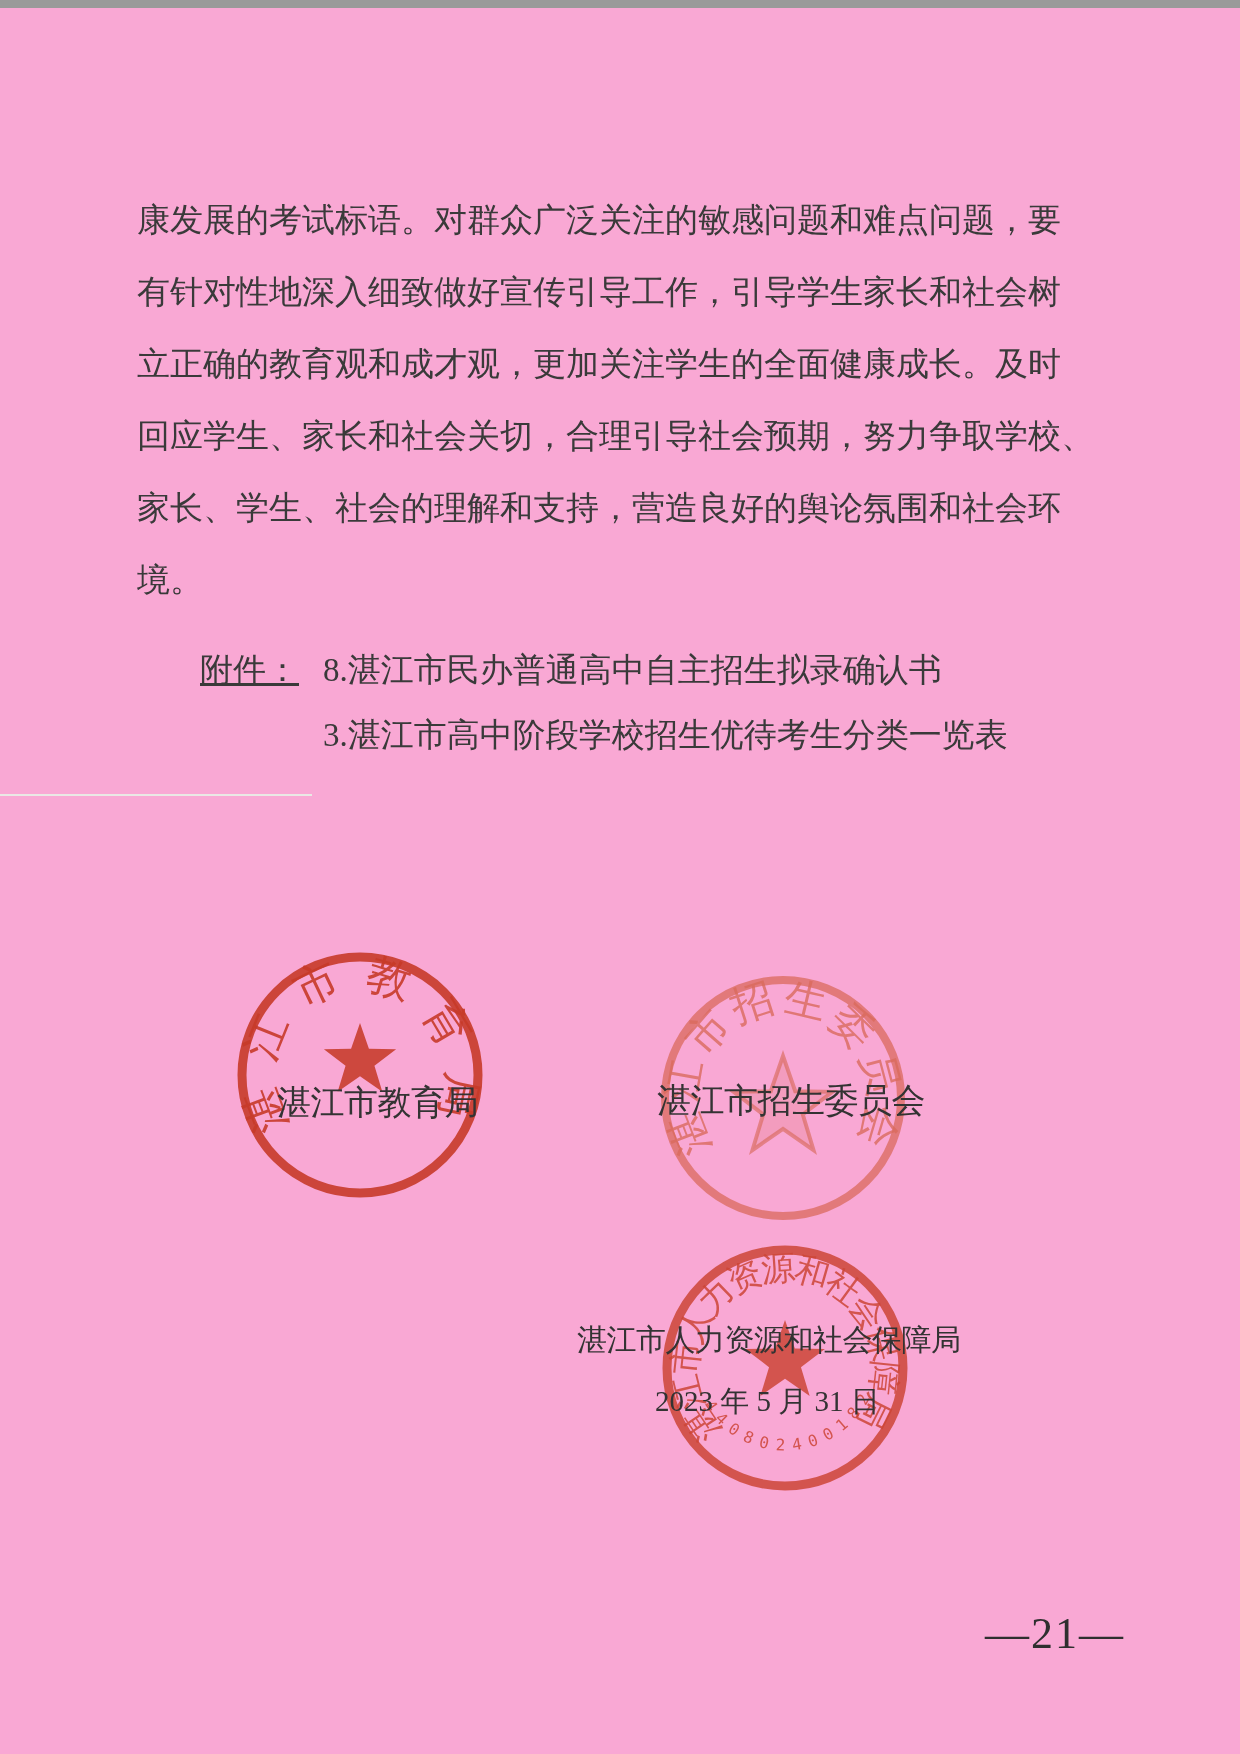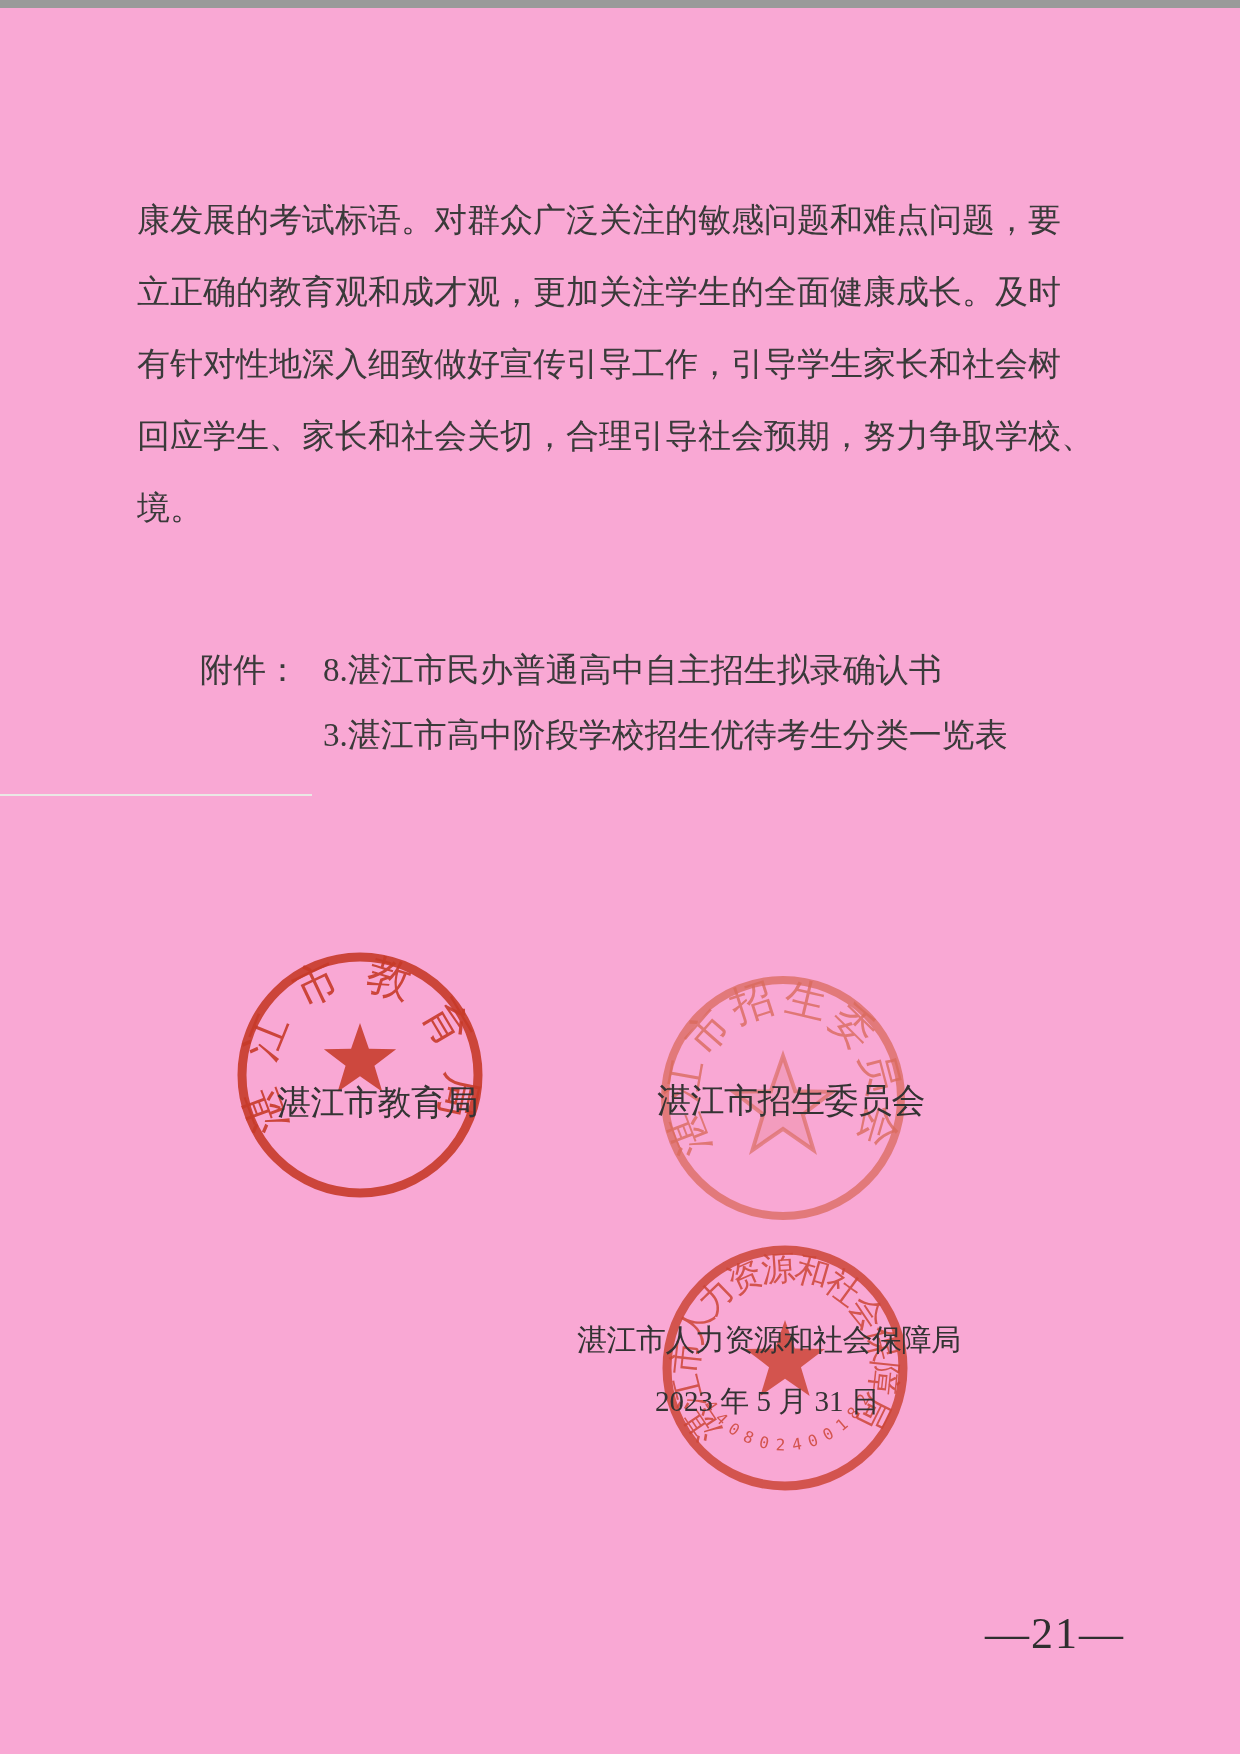--- a/index.html
+++ b/index.html
@@ -15,21 +15,21 @@
   }
   .body-text{
     position:absolute;left:137px;top:176px;width:940px;
     font-size:33px;line-height:72px;
     letter-spacing:0px;color:#3a3a3a;
     text-align:justify;
   }
   .body-line{white-space:nowrap;}
   .attach-label{
     position:absolute;left:200px;top:630px;
-    font-size:33px;line-height:65px;color:#3a3a3a;white-space:nowrap;
+    font-size:33px;line-height:65px;color:#3a3a3a;white-space:nowrap;text-decoration:underline;
   }
   .attach-list{
     position:absolute;left:323px;top:630px;
     font-size:33px;line-height:65px;color:#3a3a3a;
   }
   .attach-item{white-space:nowrap;}
   .sig{position:absolute;z-index:3;color:#333;white-space:nowrap;}
   .sig-org1{left:277px;top:1072px;font-size:34px;letter-spacing:-0.5px;}
   .sig-org2{left:657px;top:1070px;font-size:34px;letter-spacing:-0.5px;}
   .sig-org3{left:577px;top:1312px;font-size:30px;letter-spacing:-0.5px;}
@@ -45,23 +45,24 @@
     background:#eae8e5;z-index:1;
   }
 </style>
 </head>
 <body>
 
 <div class="page">
 
   <div class="body-text">
     <div class="body-line">康发展的考试标语。对群众广泛关注的敏感问题和难点问题，要</div>
+    <div class="body-line">有针对性地深入细致做好宣传引导工作，引导学生家长和社会树</div>
     <div class="body-line">立正确的教育观和成才观，更加关注学生的全面健康成长。及时</div>
-    <div class="body-line">有针对性地深入细致做好宣传引导工作，引导学生家长和社会树</div>
     <div class="body-line">回应学生、家长和社会关切，合理引导社会预期，努力争取学校、</div>
+    <div class="body-line">家长、学生、社会的理解和支持，营造良好的舆论氛围和社会环</div>
     <div class="body-line">境。</div>
   </div>
 
   <div class="artifact-line"></div>
 
   <div class="attach-label">附件：</div>
   <div class="attach-list">
     <div class="attach-item">8.湛江市民办普通高中自主招生拟录确认书</div>
     <div class="attach-item">3.湛江市高中阶段学校招生优待考生分类一览表</div>
   </div>

